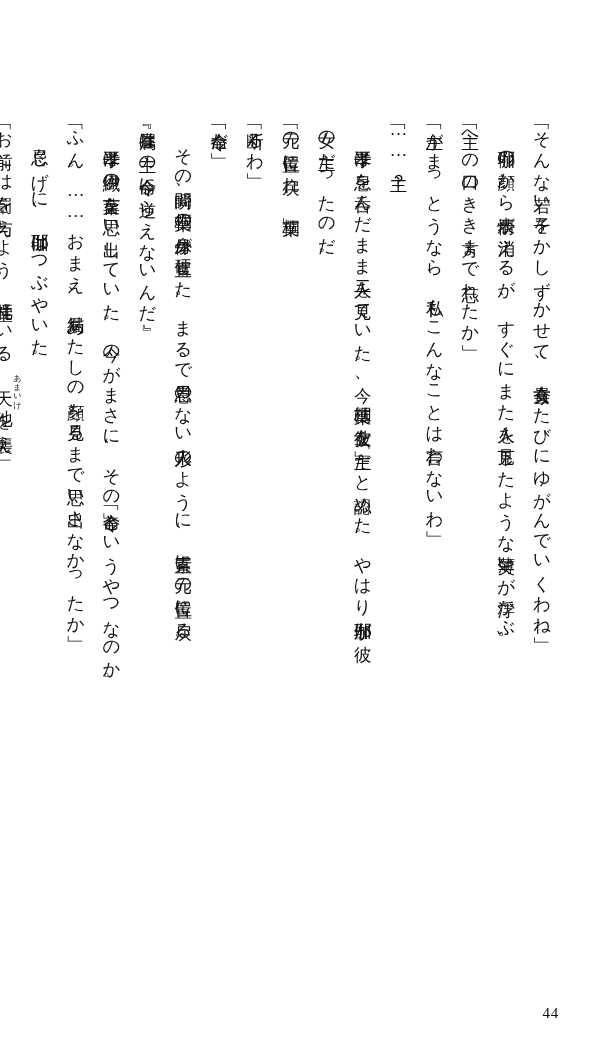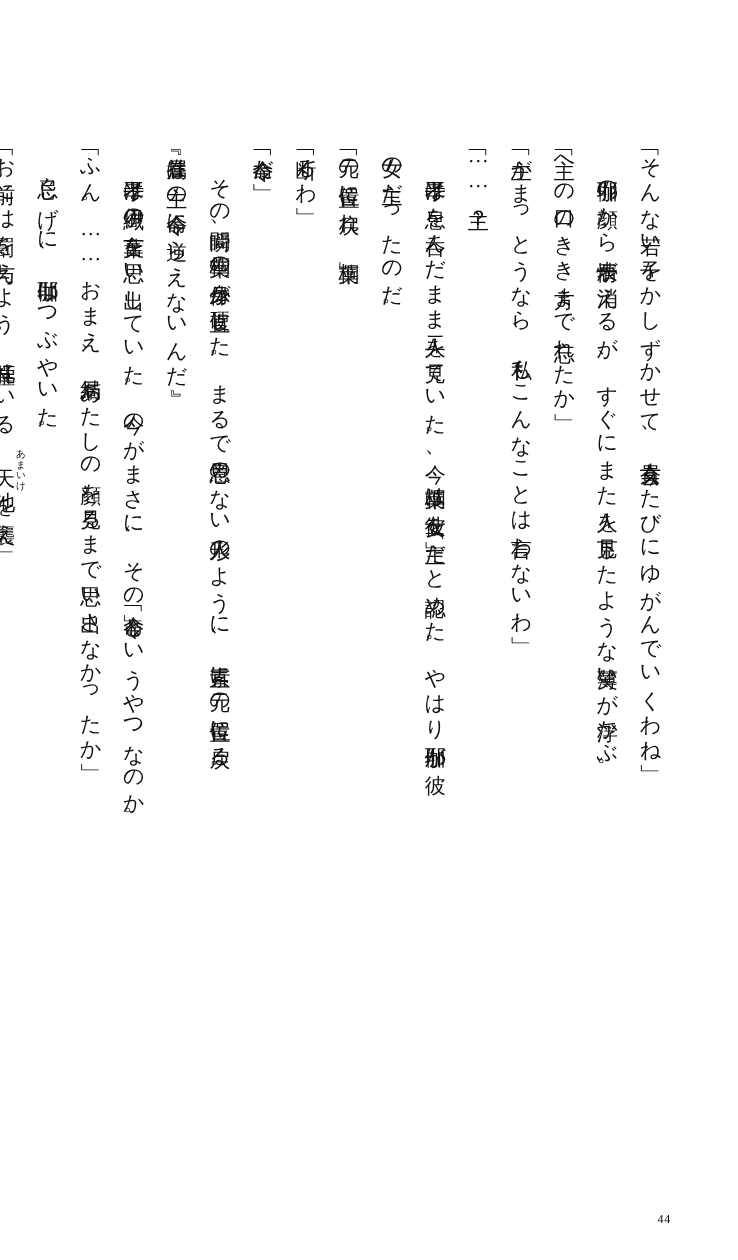--- a/index.html
+++ b/index.html
@@ -60,21 +60,21 @@
     letter-spacing: 0;
     line-height: 1;
     font-family: "Liberation Serif", "DejaVu Serif", serif;
   }
 
   
   #page-number {
     position: absolute;
     right: 56px;
     bottom: 28px;
-    font-size: 10px;
+    font-size: 15px;
     font-family: "Liberation Serif", "DejaVu Serif", serif;
     color: #111111;
     letter-spacing: 0.05em;
   }
 </style>
 </head>
 <body>
 
 <div id="page">
 

